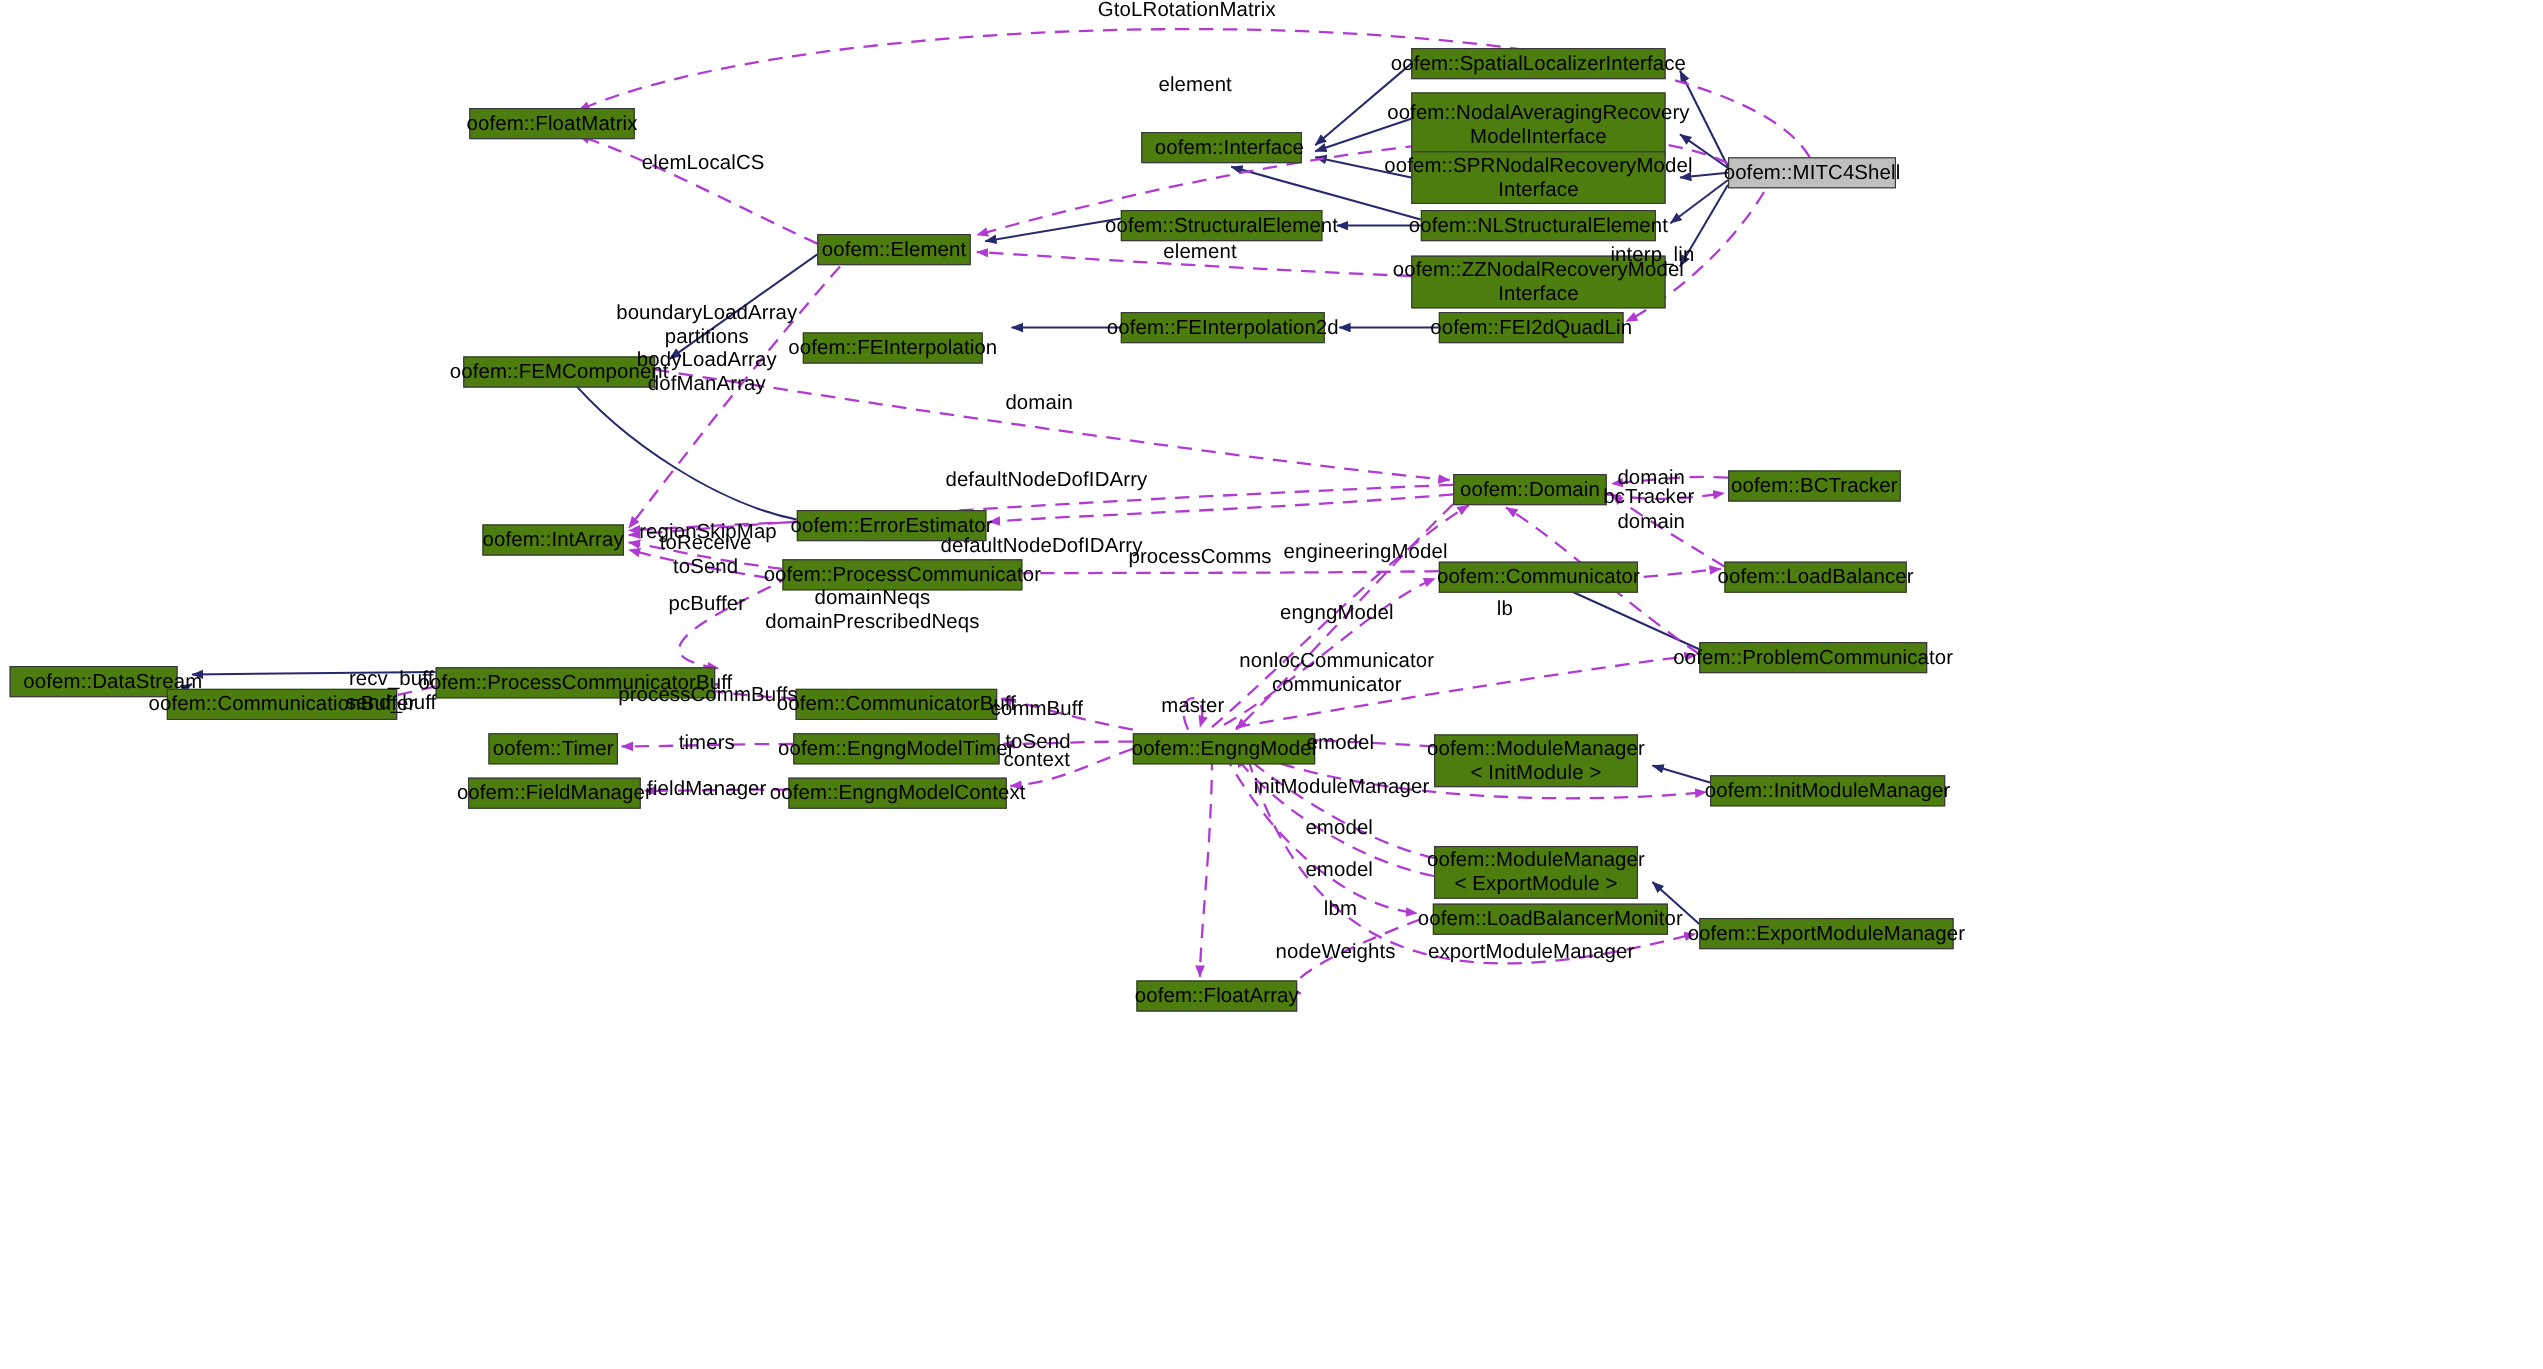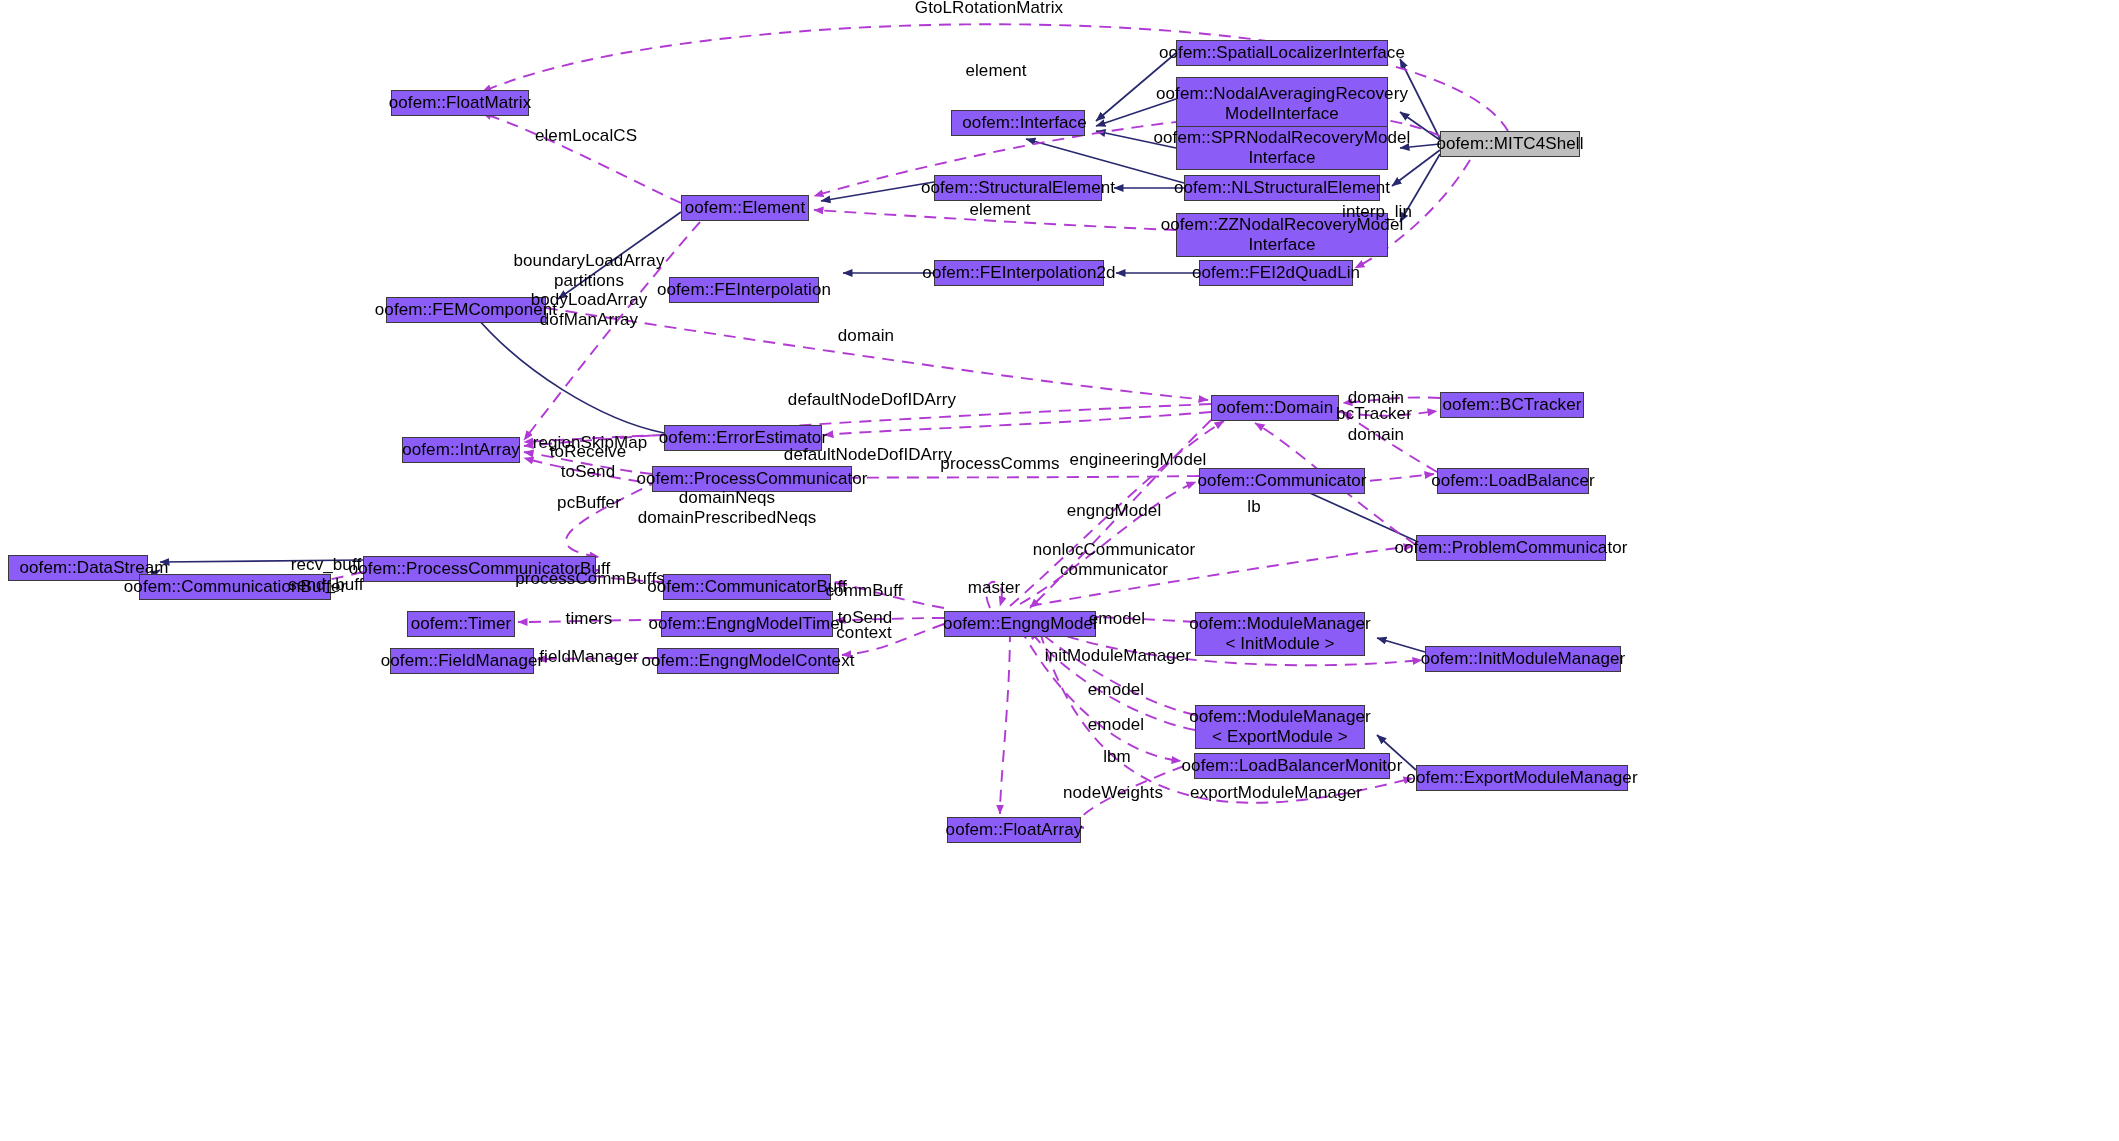--- a/index.html
+++ b/index.html
@@ -19,21 +19,21 @@
     position: absolute;
     left: 0; top: 0;
     width: 2119px;
     height: 1141px;
     pointer-events: none;
   }
   .node {
     position: absolute;
     box-sizing: border-box;
     border: 1px solid #3a3a3a;
-    background: #8b5cf6;
+    background: #4d7c0f;
     color: #000000;
     font-size: 17px;
     line-height: 1.18;
     text-align: center;
     display: flex;
     align-items: center;
     justify-content: center;
     white-space: pre;
     letter-spacing: 0.1px;
   }

